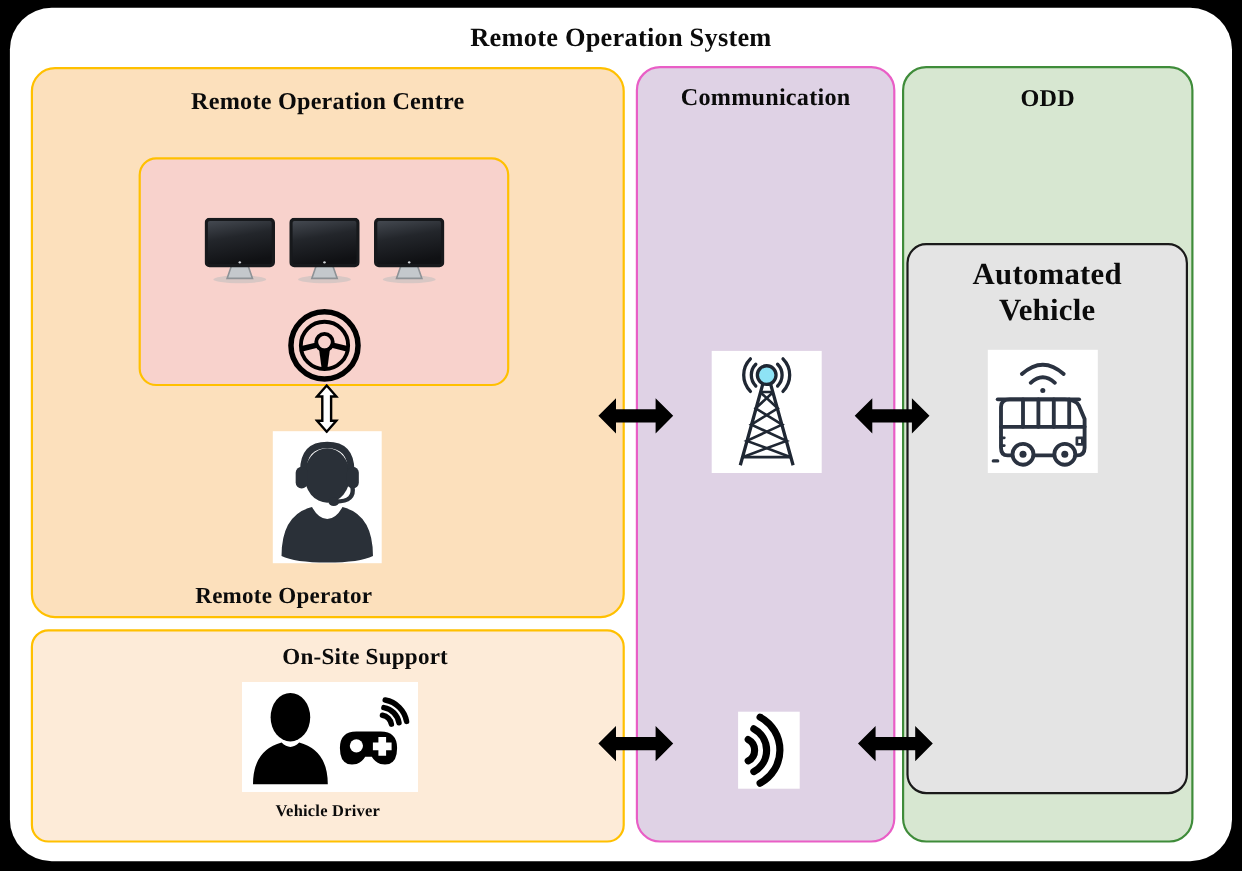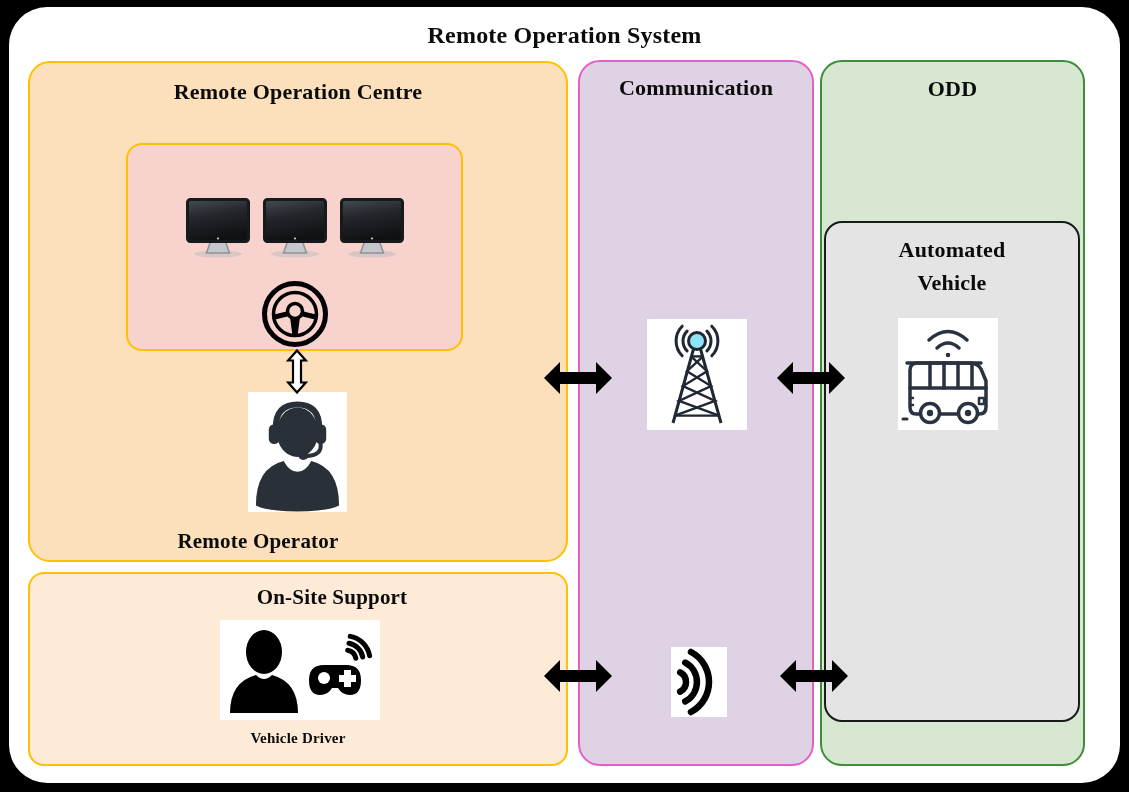--- a/index.html
+++ b/index.html
@@ -37,21 +37,21 @@
   #comm{left:578px;top:60px;width:236px;height:706px;background:var(--comm-fill,#DFD2E5);
        border:2.5px solid var(--comm-border,#E95EC6);border-radius:22px;}
   #comm-title{left:578px;width:236px;top:75px;font-size:22px;}
   #tower-card{left:647px;top:319px;width:100px;height:111px;}
   #signal-card{left:671px;top:647px;width:56px;height:70px;}
   #odd{left:820px;top:60px;width:265px;height:706px;background:var(--odd-fill,#D7E7D1);
        border:2.5px solid var(--odd-border,#3F8C3A);border-radius:22px;}
   #odd-title{left:820px;width:265px;top:76px;font-size:22px;}
   #av{left:824px;top:221px;width:256px;height:501px;background:var(--av-fill,#E4E4E4);
        border:2.5px solid var(--av-border,#1A1A1A);border-radius:18px;}
-  #av-title{left:824px;width:256px;top:233px;font-size:22px;line-height:33px;}
+  #av-title{left:824px;width:256px;top:233px;font-size:28px;line-height:33px;}
   #av-title span{display:inline-block;width:150px;}
   #bus-card{left:898px;top:318px;width:100px;height:112px;}
   .harrow{position:absolute;width:70px;height:36px;z-index:6;}
   #arrow-roc-comm{left:543px;top:360px;}
   #arrow-comm-odd{left:776px;top:360px;}
   #arrow-onsite-comm{left:543px;top:658px;}
   #arrow-comm-av{left:779px;top:658px;}
   svg{display:block;}
 </style>
 </head>

